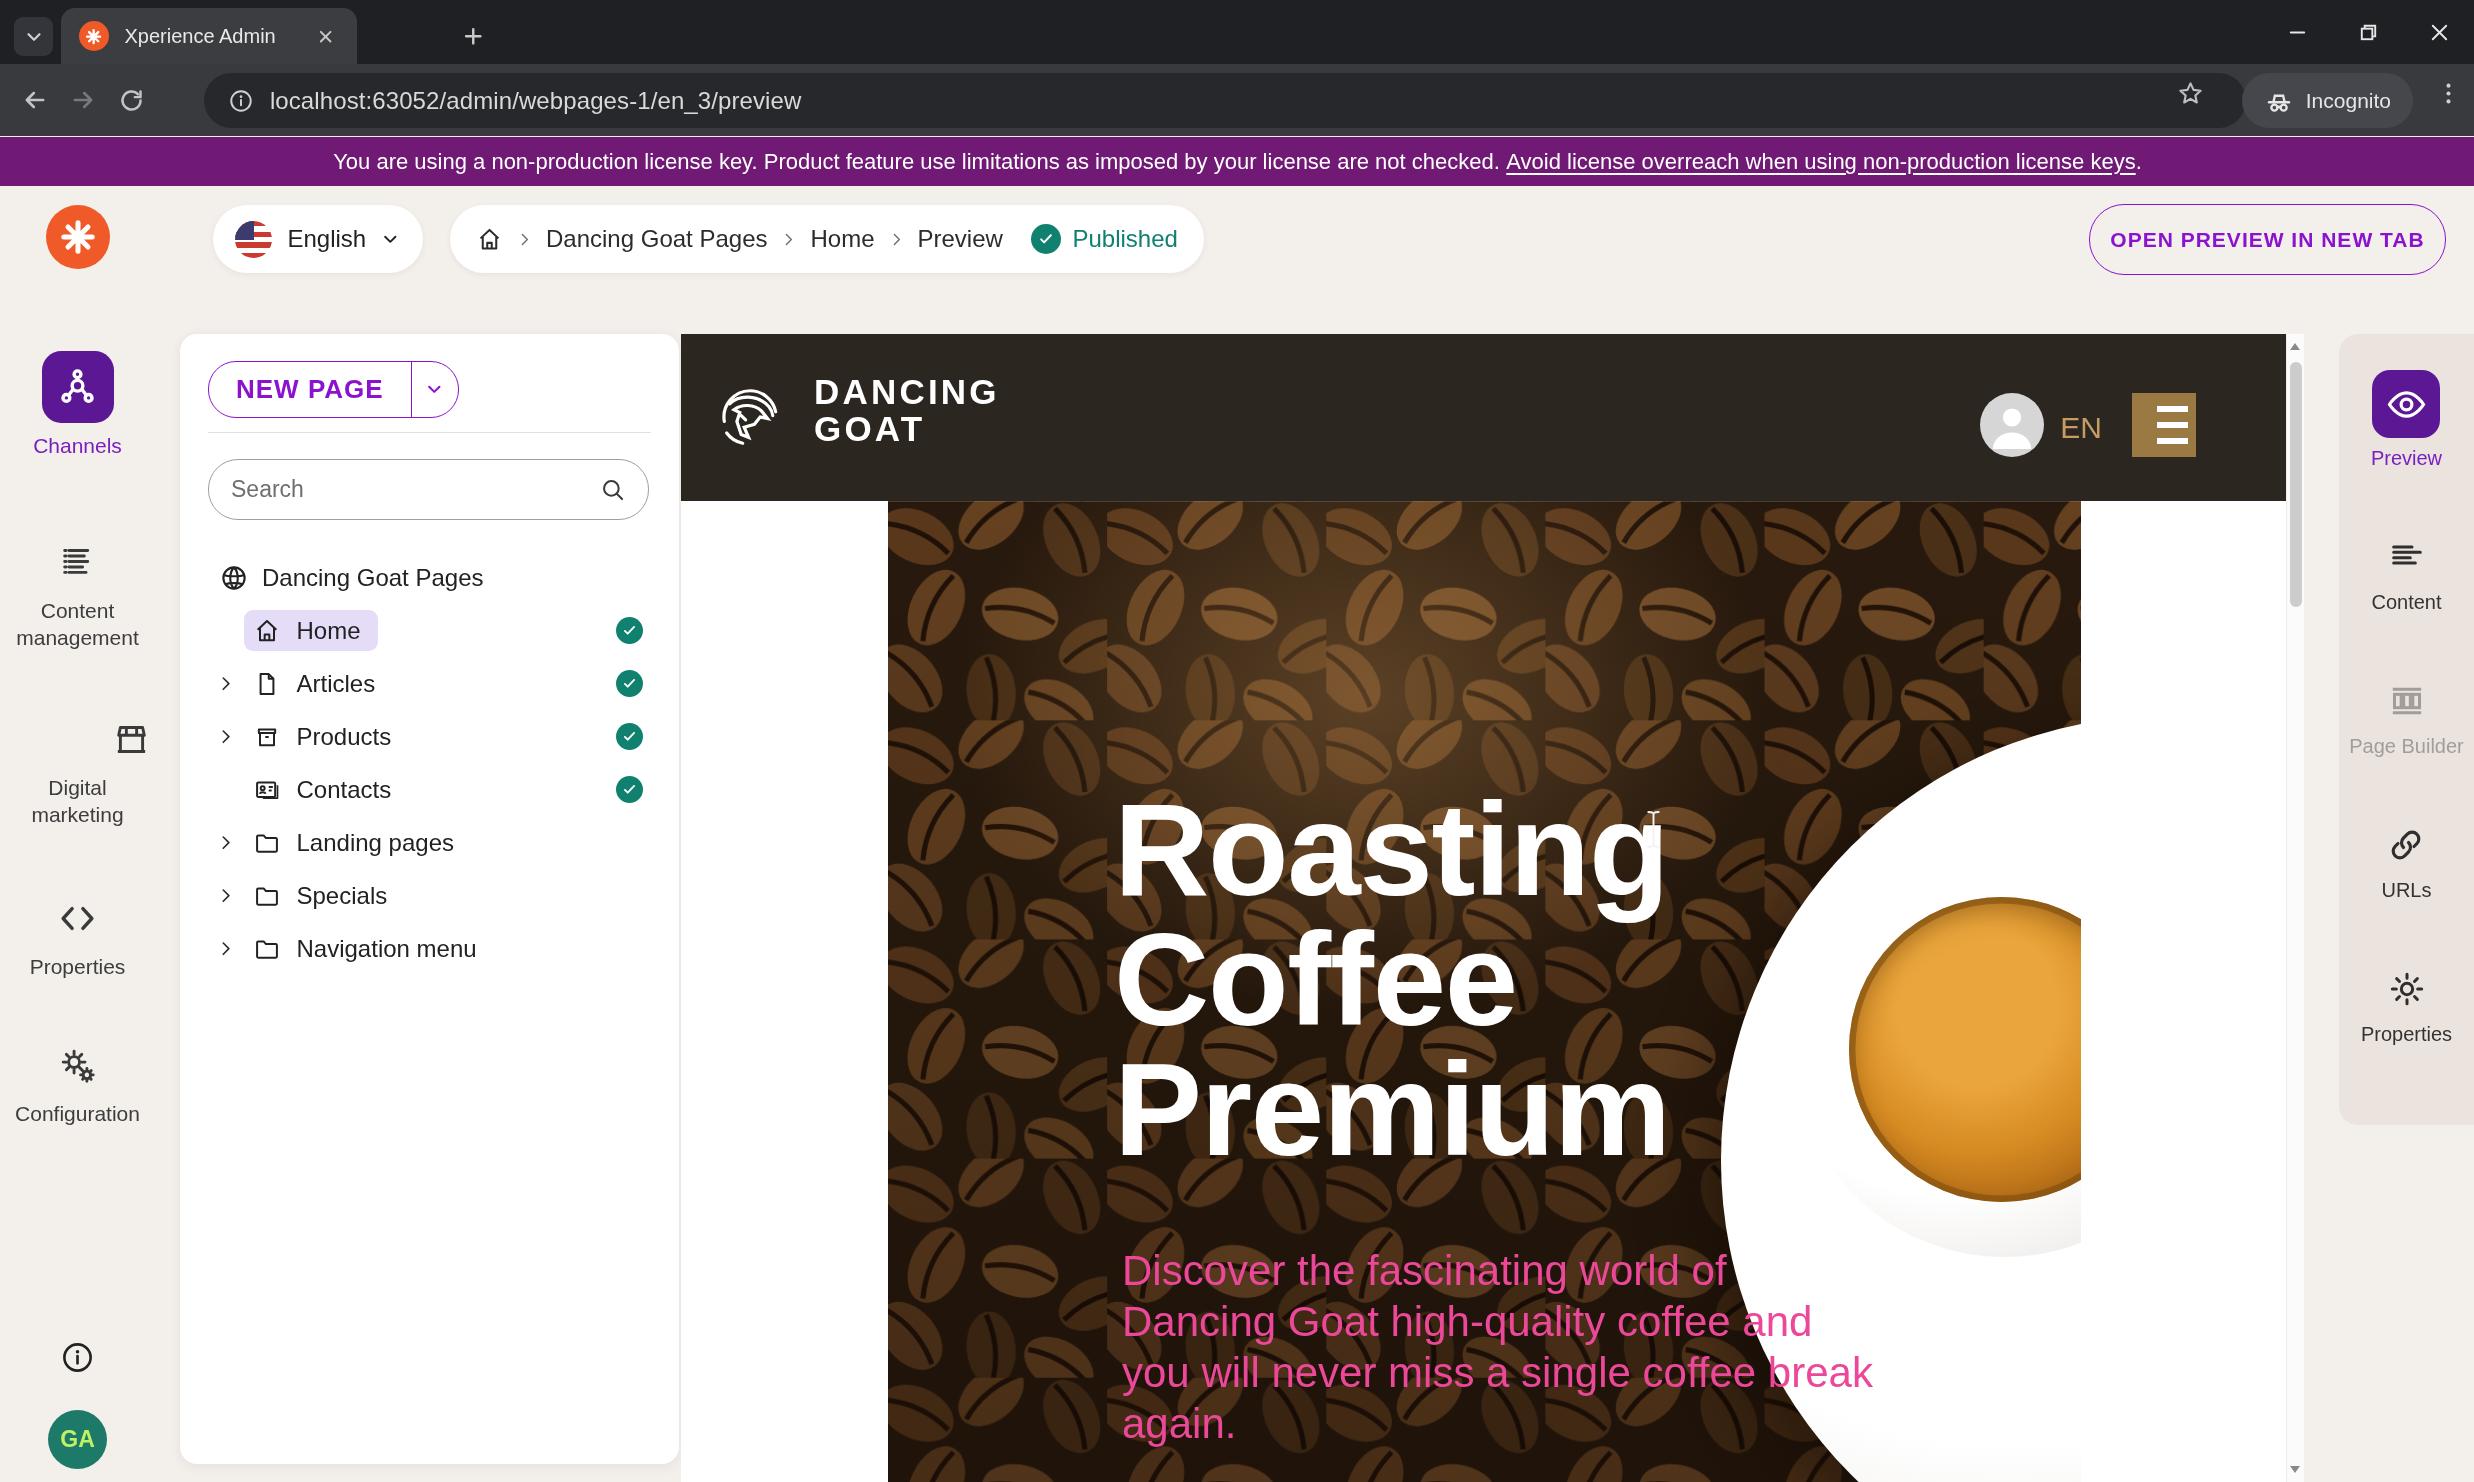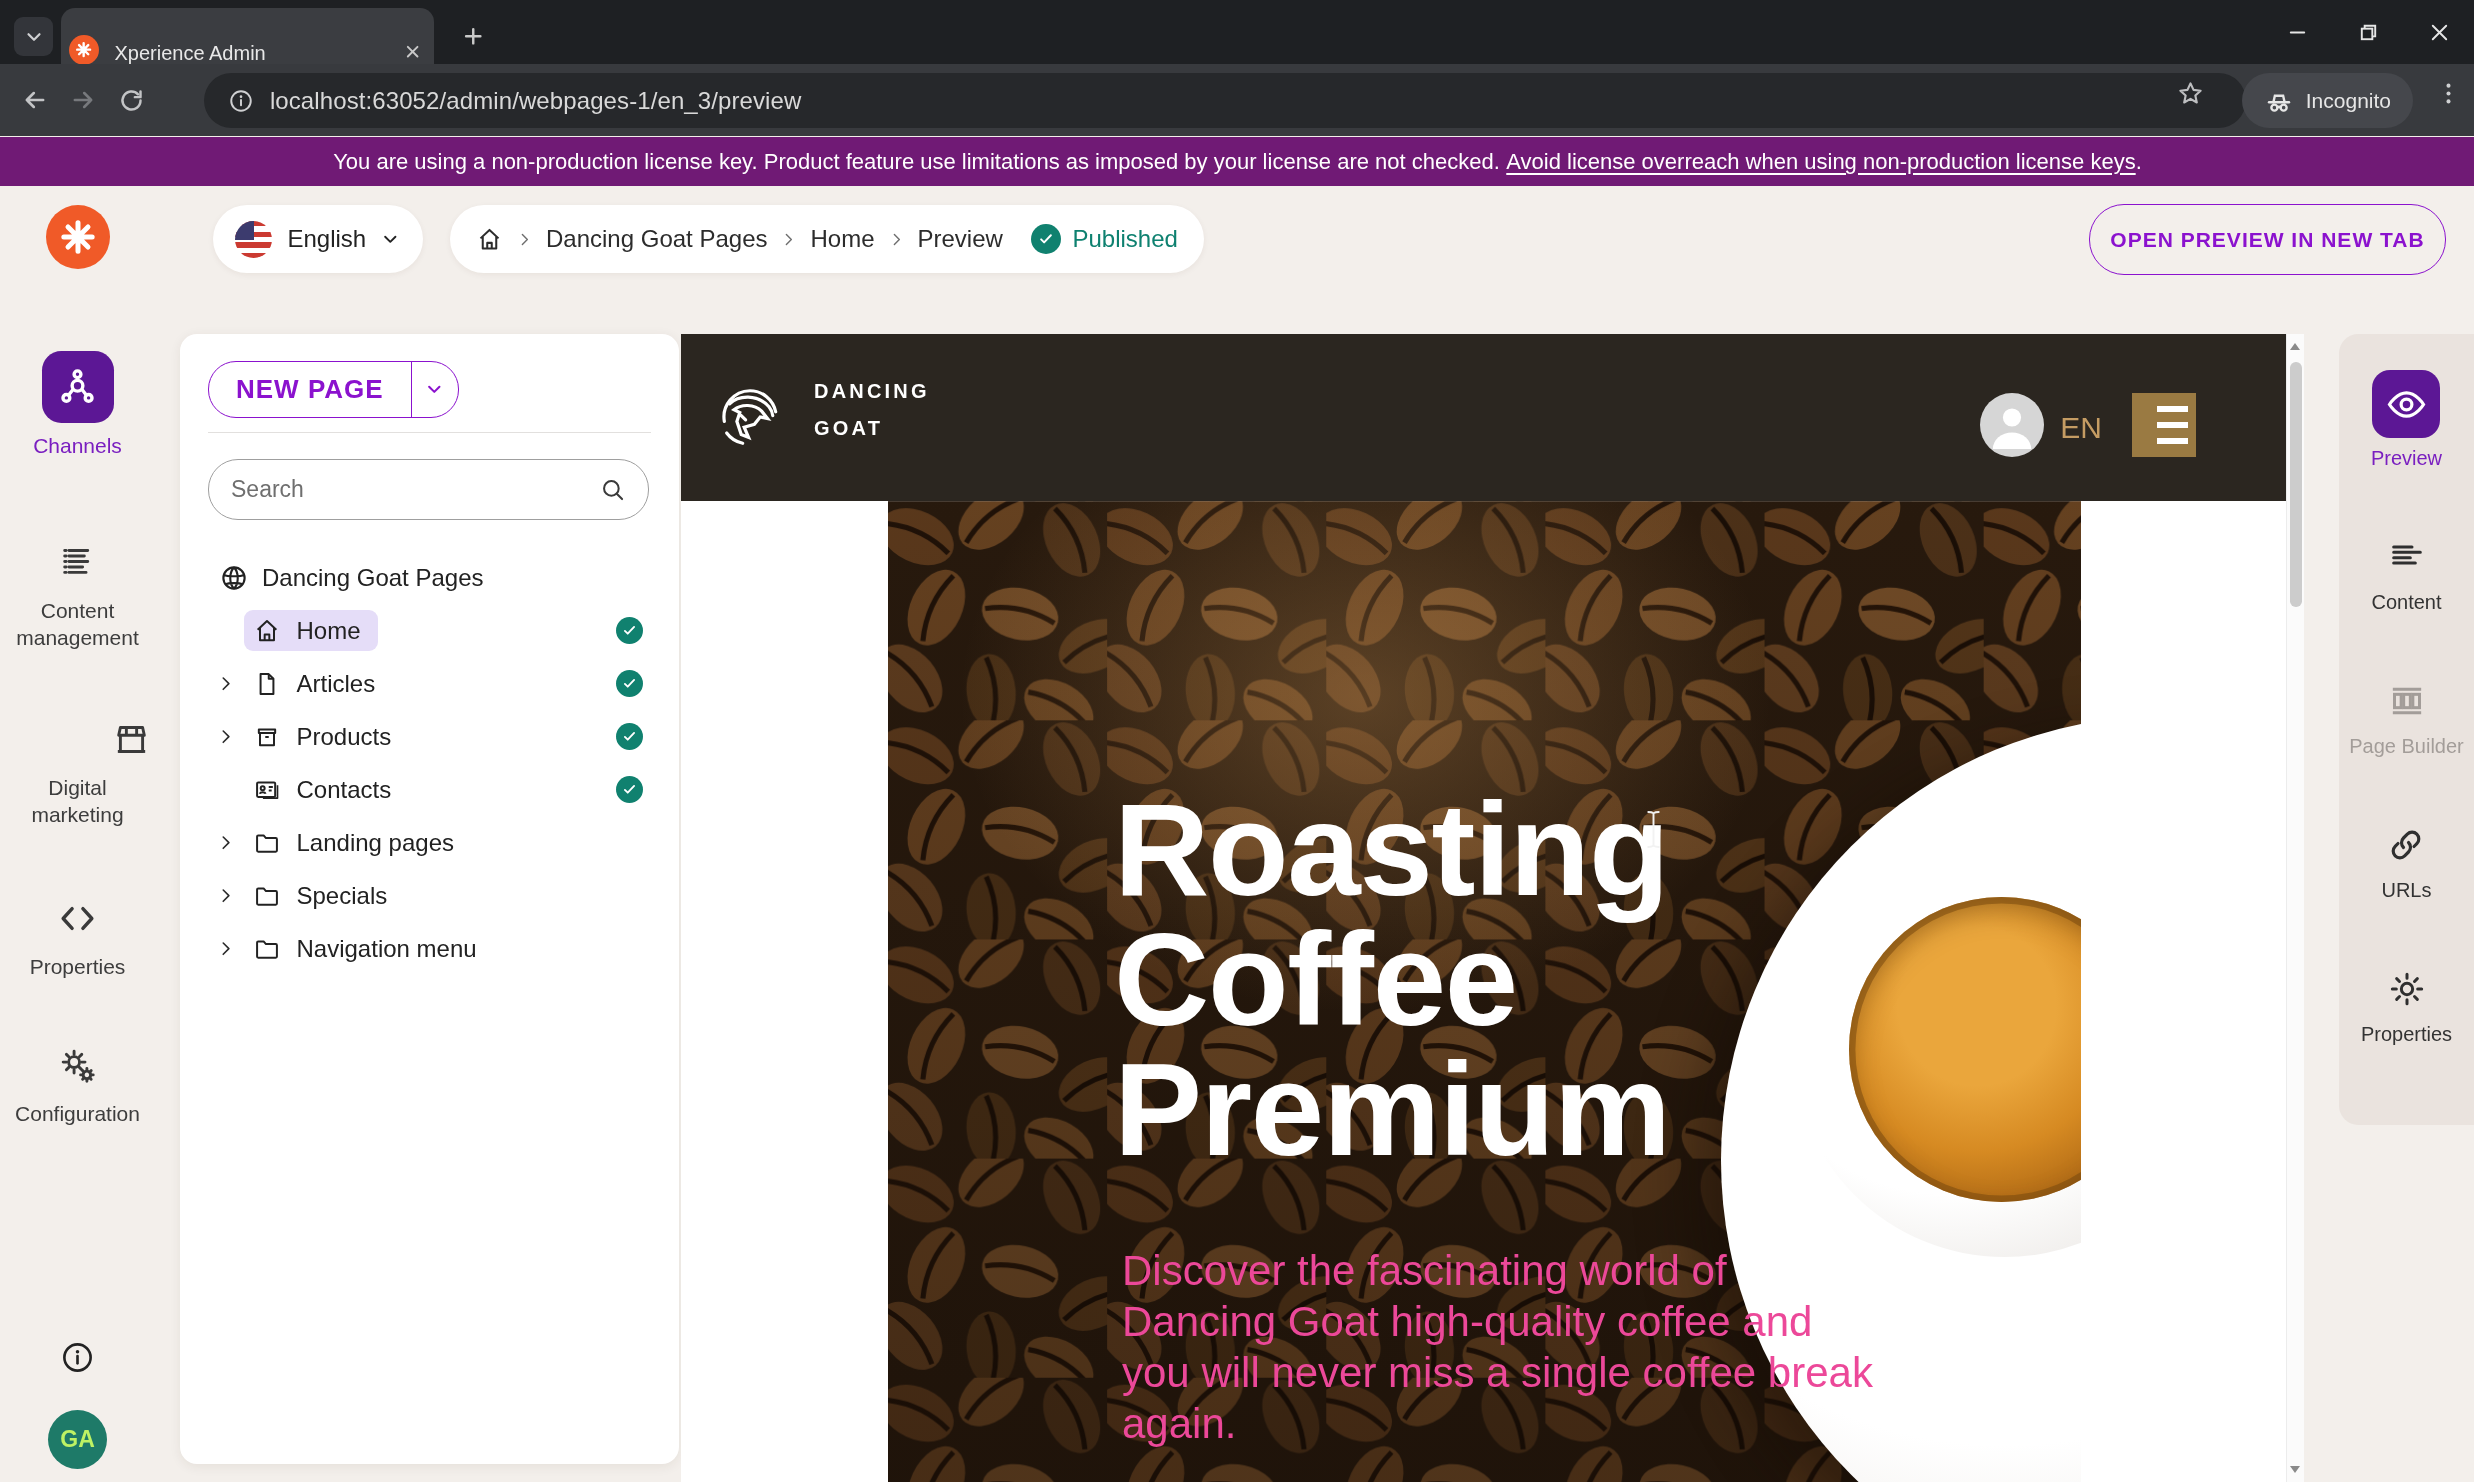--- a/index.html
+++ b/index.html
@@ -2,21 +2,21 @@
 <html style="font-size:10.3px"><head>
 <meta charset="utf-8">
 <style>
   * { margin:0; padding:0; box-sizing:border-box; }
   html,body { width:2475px; height:1482px; overflow:hidden; }
   body { font-family:"Liberation Sans", sans-serif; background:#f3efeb; position:relative; }
 
   
   .tabstrip { position:absolute; left:0; top:0; width:2475px; height:64px; background:#1e2023; }
   .tabsearch-btn { position:absolute; left:14px; top:17px; width:39px; height:39px; border-radius:9px; background:#33353a; display:flex; align-items:center; justify-content:center; color:#cfd0d2; }
-  .tab { position:absolute; left:61px; top:7.7px; width:373px; height:57px; background:#3b3d41; border-radius:14px 14px 0 0; display:flex; align-items:flex-end; padding:0 8px; }
+  .tab { position:absolute; left:61px; top:7.7px; width:296px; height:57px; background:#3b3d41; border-radius:14px 14px 0 0; display:flex; align-items:center; padding:0 18px; }
   .tab-favicon { width:30px; height:30px; border-radius:50%; background:#f05a28; display:flex; align-items:center; justify-content:center; flex:0 0 auto; }
   .tab-title { color:#e8e8e8; font-size:20px; margin-left:15.5px; white-space:nowrap; overflow:hidden; flex:1; }
   .tab-close { color:#c9c9c9; width:26px; height:26px; display:flex; align-items:center; justify-content:center; border-radius:50%; flex:0 0 auto; }
   .newtab-btn { position:absolute; left:455px; top:18px; width:36px; height:36px; display:flex; align-items:center; justify-content:center; color:#c9c9c9; border-radius:50%; }
   .win-controls { position:absolute; right:0; top:0; height:64px; display:flex; align-items:center; }
   .win-btn { width:71px; height:64px; display:flex; align-items:center; justify-content:center; color:#e6e6e6; }
 
   .toolbar { position:absolute; left:0; top:64px; width:2475px; height:72px; background:#383a3e; display:flex; align-items:center; }
   .nav-ico { width:41px; height:41px; display:flex; align-items:center; justify-content:center; border-radius:50%; }
   .url-pill { position:absolute; left:204px; top:9px; width:2042px; height:55px; background:#26282b; border-radius:28px; display:flex; align-items:center; padding:0 19.3px; }
@@ -75,21 +75,21 @@
   .trow .t-ico { display:flex; align-items:center; color:#222; }
   .trow .t-label { font-size:24px; margin-left:15.5px; white-space:nowrap; }
   .trow.root { padding-left:39px; }
   .trow.root .t-label { margin-left:13px; }
   .tick { position:absolute; right:36px; width:27px; height:27px; border-radius:50%; background:#10816f; display:flex; align-items:center; justify-content:center; }
 
   
   .preview { position:absolute; left:681px; top:334px; width:1623px; height:1148px; background:#fff; overflow:hidden; }
   .site-header { position:absolute; left:0; top:0; width:1605px; height:167px; background:#2b2620; display:flex; align-items:center; }
   .goat-logo { position:absolute; left:34px; top:48px; color:#fff; }
-  .brand { position:absolute; left:133px; top:39px; color:#fff; font-size:20px; font-weight:bold; letter-spacing:3.2px; line-height:37px; }
+  .brand { position:absolute; left:133px; top:39px; color:#fff; font-size:35px; font-weight:bold; letter-spacing:3.2px; line-height:37px; }
   .site-avatar { position:absolute; right:242px; top:59px; width:64px; height:64px; border-radius:50%; background:#d6d6d6; overflow:hidden; display:flex; align-items:center; justify-content:center; color:#fff; }
   .site-lang { position:absolute; right:184px; top:77px; color:#c59c63; font-size:30px; }
   .burger { position:absolute; right:90px; top:59px; width:64px; height:64px; background:#9a7a42; display:flex; flex-direction:column; justify-content:center; gap:9.7px; padding-left:24.5px; }
   .burger span { width:31px; height:6.4px; background:#fff; }
 
   .hero { position:absolute; left:207px; top:167px; width:1193px; height:982px; overflow:hidden; }
   .hero svg.beans { position:absolute; left:0; top:0; width:100%; height:100%; }
   .hero .light { position:absolute; inset:0; background:radial-gradient(ellipse 580px 451px at 40% 20%, rgba(205,152,90,.32), transparent 70%), linear-gradient(180deg, rgba(15,8,3,.22), rgba(15,8,3,.48)); }
   .saucer { position:absolute; left:833px; top:215px; width:889px; height:889px; border-radius:50%; background:radial-gradient(circle at 32% 32%, #ffffff 52%, #efece9 72%, #dcd6d1 100%); box-shadow:-26px 19.3px 58px rgba(20,10,4,.45); }
   .cup { position:absolute; left:904px; top:331px; width:425px; height:425px; border-radius:50%; background:radial-gradient(circle at 38% 32%, #ffffff 58%, #ece9e6 86%, #ddd8d4); }

